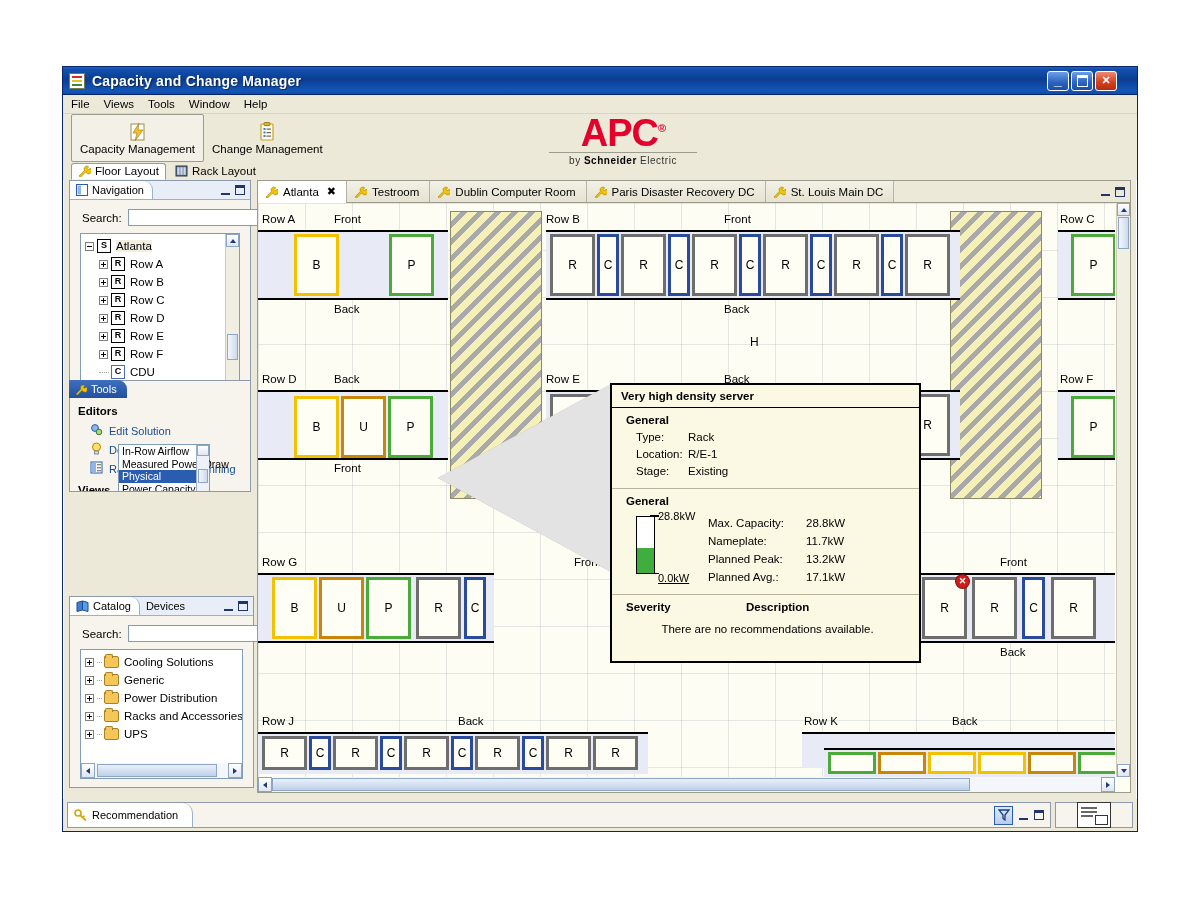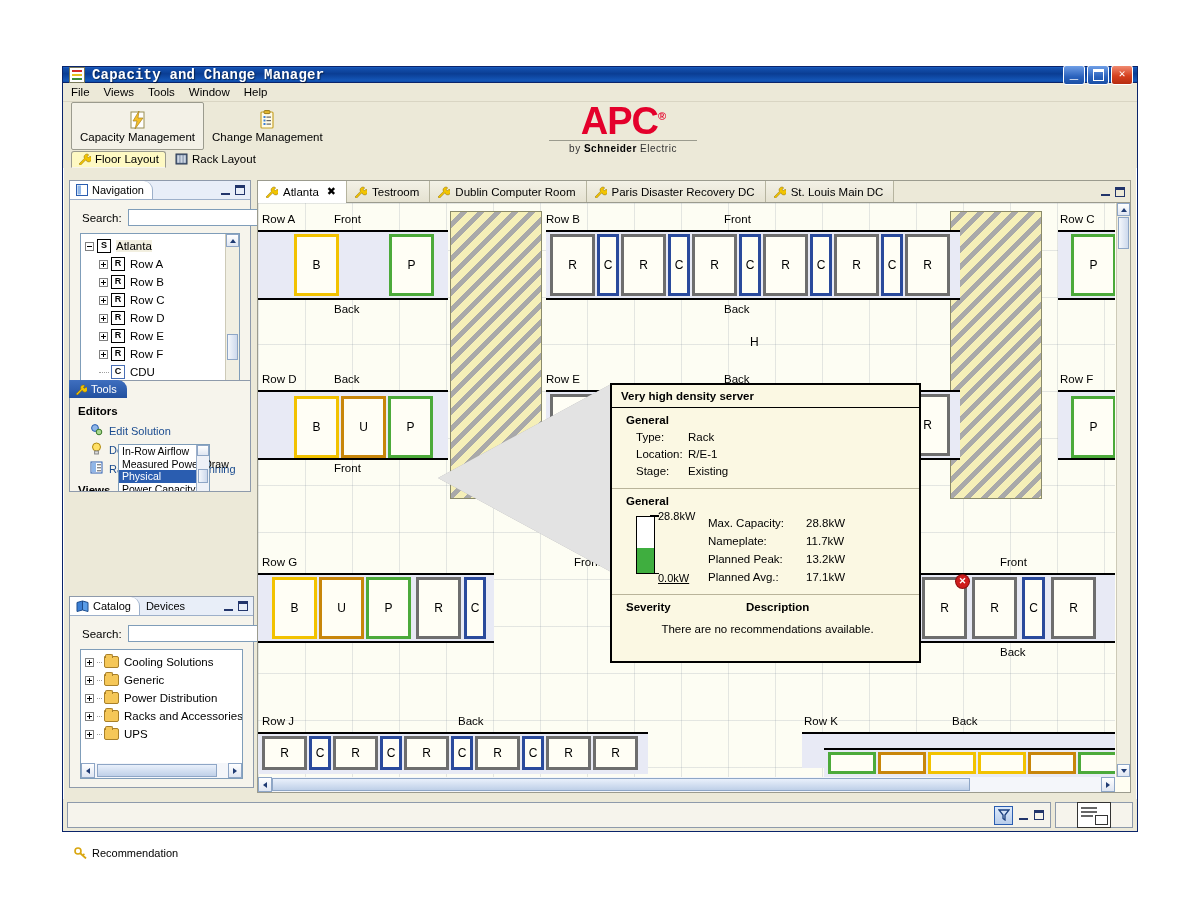--- a/index.html
+++ b/index.html
@@ -14,25 +14,24 @@
 
   
   .window {
     position: absolute; left: 62px; top: 66px;
     width: 1076px; height: 766px;
     background: #ece9d8;
     border: 1px solid #0a246a;
     box-shadow: 0 0 0 1px #ffffff inset;
   }
   .titlebar {
-    height: 16px;
+    height: 28px;
     background: linear-gradient(180deg,#1b62c9 0%, #1450ae 8%, #0a3d93 45%, #1456b7 88%, #0d4ba8 100%);
-    display:flex; align-items:center; padding:0 4px 0 6px;
+    display:flex; align-items:center; padding:0 20px 0 6px;
     border-bottom:1px solid #0a246a;
-    font-family:Liberation Mono, monospace;
   }
   .title-icon {
     width:16px; height:16px; background:#fff; border:1px solid #7a7a5a;
     margin-right:7px; position:relative; flex:0 0 auto;
   }
   .title-icon i { position:absolute; left:2px; right:2px; height:2px; display:block; }
   .title-icon i:nth-child(1){ top:2px; background:#d42a2a; }
   .title-icon i:nth-child(2){ top:6px; background:#e8c020; }
   .title-icon i:nth-child(3){ top:10px; background:#3a8a3a; }
   .title-text {
@@ -82,21 +81,21 @@
   .apclogo .rule { height:1px; background:#9b9b8e; margin:1px 16px 2px; }
   .apclogo .sch { font-size:10px; color:#333; letter-spacing:.5px; }
   .apclogo .sch b { color:#000; }
 
   
   .layouttabs {
     height:18px; background:#ece9d8; display:flex; align-items:flex-end; padding-left:8px; gap:2px;
     font-size:11.5px;
   }
   .ltab { display:flex; align-items:center; gap:4px; padding:1px 6px 2px; border:1px solid transparent; }
-  .ltab.sel { background:#fef9c3; border-color:#9b9b8e; border-bottom-color:#f6f4ec; border-radius:3px 3px 0 0;}
+  .ltab.sel { background:#ffffff; border-color:#9b9b8e; border-bottom-color:#f6f4ec; border-radius:3px 3px 0 0;}
 
   
   .body { position:absolute; left:0; top:113px; right:0; bottom:0; }
 
   
   .viewpanel { position:absolute; background:#f6f4ec; border:1px solid #8e9aab; }
   .vp-tabs {
     height:19px; display:flex; align-items:stretch; background:#e8eef8;
     border-bottom:1px solid #9db0ca; position:relative;
   }
@@ -258,21 +257,21 @@
     border-right:175px solid #e3e3e3;
     filter: drop-shadow(0 0 0 #aaa);
   }
 
   
   .recbar {
     position:absolute; left:0; right:0; bottom:0; height:32px; background:#ece9d8;
     display:flex; align-items:stretch;
   }
   .recview { flex:1 1 auto; margin:3px 2px 3px 4px; border:1px solid #8e9aab; background:#f6f4ec; display:flex; align-items:stretch; }
-  .rectab { display:flex; gap:5px; font-size:11px; padding:0 14px 0 6px; background:#fff; border-right:1px solid #9db0ca; border-radius:0 10px 0 0;margin-top:44px;}
+  .rectab { display:flex; align-items:center; gap:5px; font-size:11px; padding:0 14px 0 6px; background:#fff; border-right:1px solid #9db0ca; border-radius:0 10px 0 0;}
   .recctrl { margin-left:auto; display:flex; align-items:center; gap:6px; padding-right:6px; }
   .filtbtn { width:19px; height:19px; border:1px solid #2a5db0; background:linear-gradient(180deg,#dce9fb,#b9cdea); display:flex;align-items:center;justify-content:center;}
   .fastview { width:78px; margin:3px 4px 3px 2px; border:1px solid #8e9aab; background:#f6f4ec; display:flex;align-items:center;justify-content:center;}
   .fvicon { width:34px; height:26px; border:1.5px solid #333; background:#fff; position:relative; }
   .fvicon i { position:absolute; background:#666; height:1.5px; left:3px; }
   .fvicon .box { position:absolute; right:2px; bottom:2px; width:13px; height:10px; border:1.5px solid #333; background:#fff; }
 </style>
 </head>
 <body>
 

